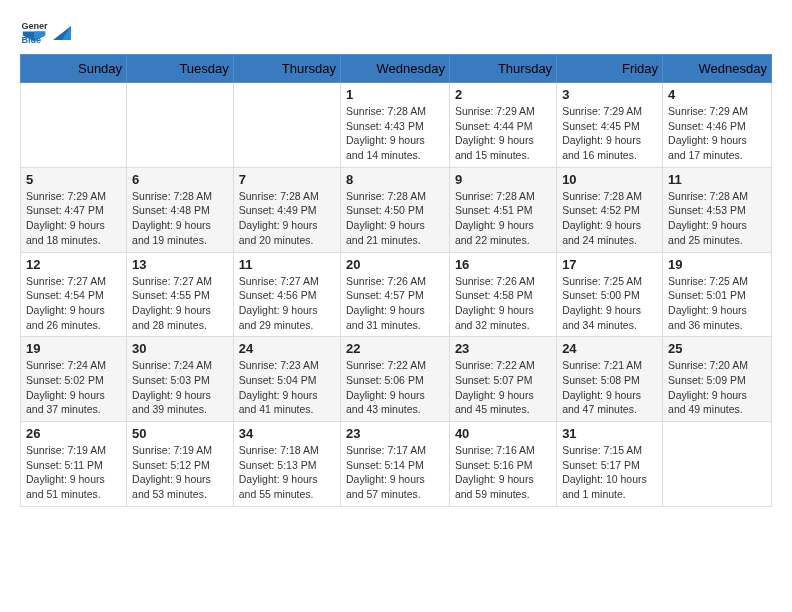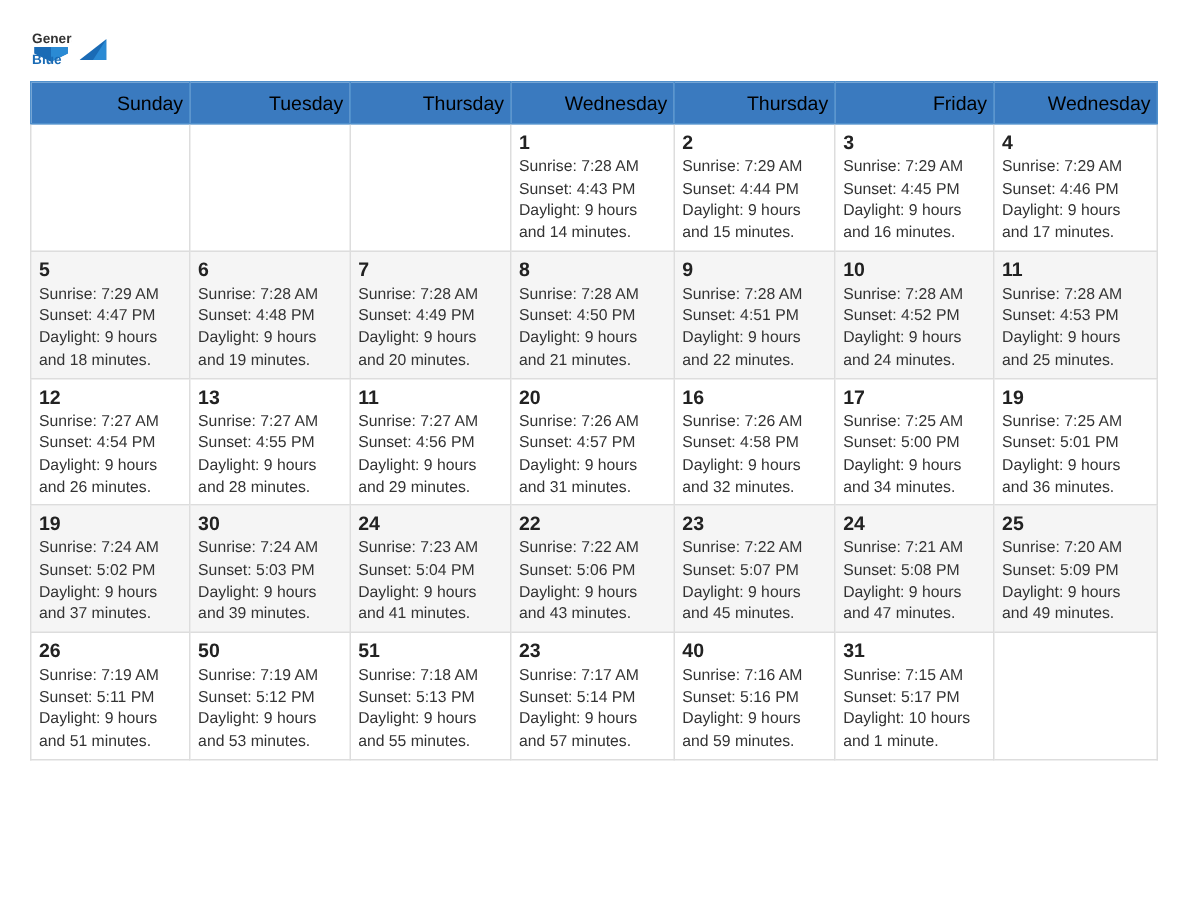--- a/index.html
+++ b/index.html
@@ -242,21 +242,21 @@
         <tr>
           <td>
             <span class="day-number">26</span>
             <div class="day-info">Sunrise: 7:19 AM<br>Sunset: 5:11 PM<br>Daylight: 9 hours<br>and 51 minutes.</div>
           </td>
           <td>
             <span class="day-number">50</span>
             <div class="day-info">Sunrise: 7:19 AM<br>Sunset: 5:12 PM<br>Daylight: 9 hours<br>and 53 minutes.</div>
           </td>
           <td>
-            <span class="day-number">51</span>
+            <span class="day-number">34</span>
             <div class="day-info">Sunrise: 7:18 AM<br>Sunset: 5:13 PM<br>Daylight: 9 hours<br>and 55 minutes.</div>
           </td>
           <td>
             <span class="day-number">23</span>
             <div class="day-info">Sunrise: 7:17 AM<br>Sunset: 5:14 PM<br>Daylight: 9 hours<br>and 57 minutes.</div>
           </td>
           <td>
             <span class="day-number">40</span>
             <div class="day-info">Sunrise: 7:16 AM<br>Sunset: 5:16 PM<br>Daylight: 9 hours<br>and 59 minutes.</div>
           </td>

